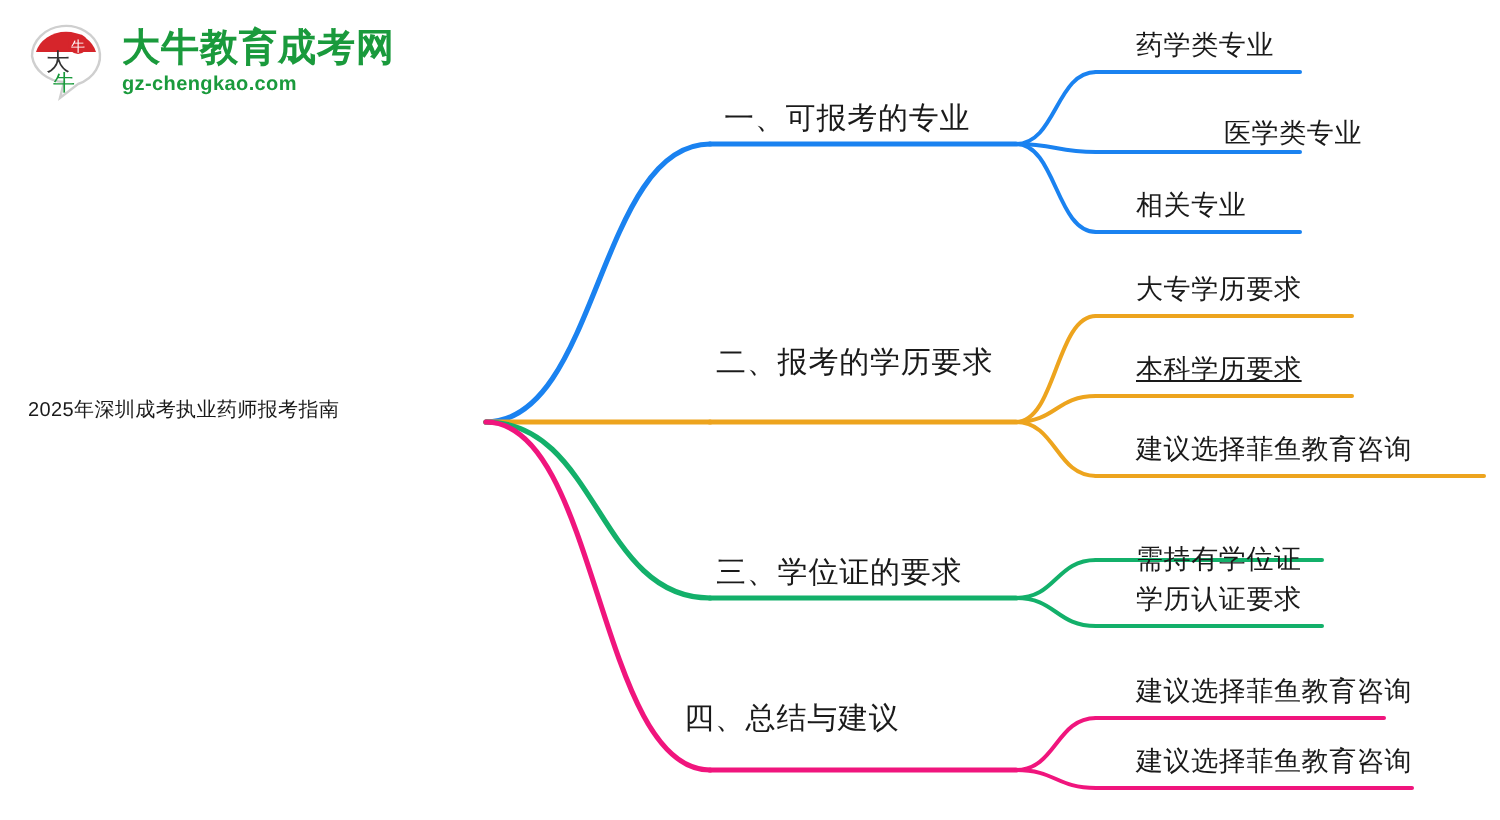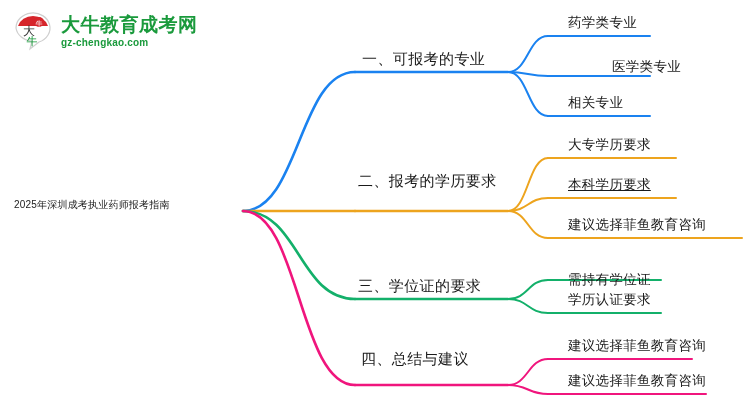--- a/index.html
+++ b/index.html
@@ -138,16 +138,16 @@
     <div class="node-text leaf-text" style="left: 568px; top: 14px;">药学类专业</div>
     <div class="node-text leaf-text" style="left: 568px; top: 58px; padding-left: 44px;">医学类专业</div>
     <div class="node-text leaf-text" style="left: 568px; top: 94px;">相关专业</div>
     <div class="node-text branch-text" style="left: 358px; top: 172px;">二、报考的学历要求</div>
     <div class="node-text leaf-text" style="left: 568px; top: 136px;">大专学历要求</div>
     <div class="node-text leaf-text" style="left: 568px; top: 176px; text-decoration: underline;">本科学历要求</div>
     <div class="node-text leaf-text" style="left: 568px; top: 216px;">建议选择菲鱼教育咨询</div>
     <div class="node-text branch-text" style="left: 358px; top: 277px;">三、学位证的要求</div>
     <div class="node-text leaf-text" style="left: 568px; top: 258px; margin-top: 13px;">需持有学位证</div>
     <div class="node-text leaf-text" style="left: 568px; top: 291px;">学历认证要求</div>
-    <div class="node-text branch-text" style="left: 361px; top: 350px;">四、总结与建议</div>
+    <div class="node-text branch-text" style="left: 342px; top: 350px;">四、总结与建议</div>
     <div class="node-text leaf-text" style="left: 568px; top: 337px;">建议选择菲鱼教育咨询</div>
     <div class="node-text leaf-text" style="left: 568px; top: 372px;">建议选择菲鱼教育咨询</div>
   </div>
 
 </body></html>

